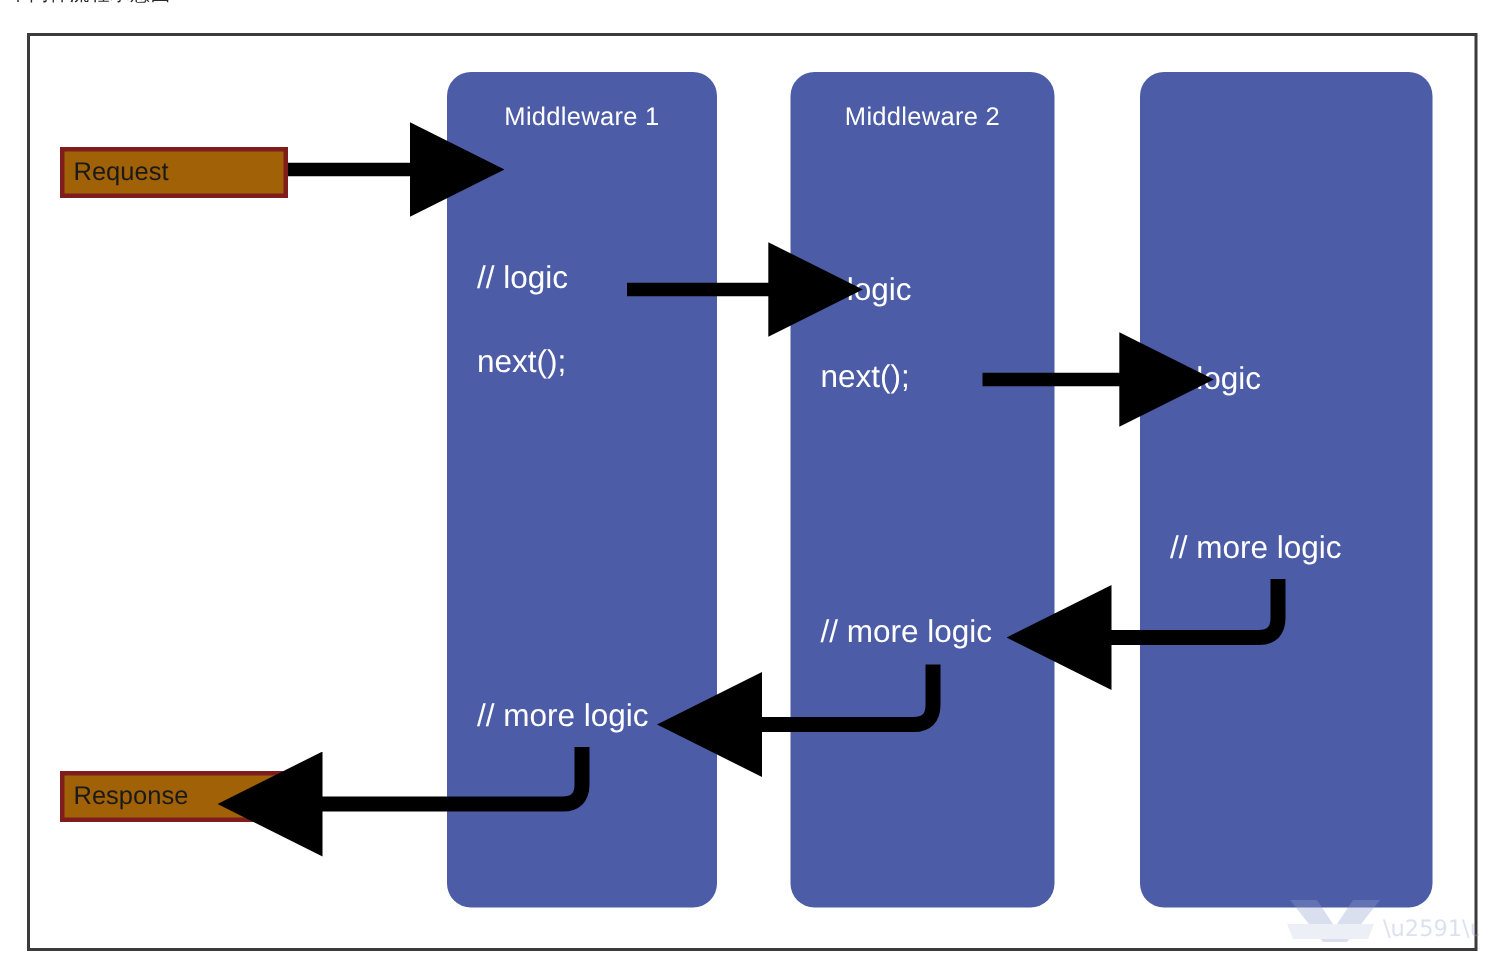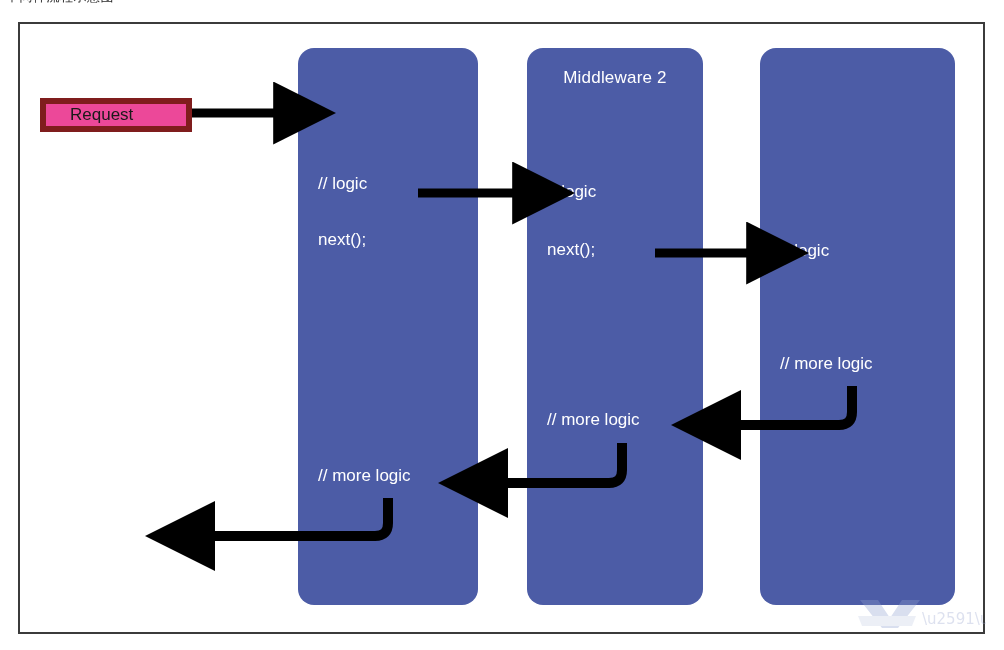--- a/index.html
+++ b/index.html
@@ -60,34 +60,34 @@
     text-align: center;
     color: #ffffff;
     font-size: 17px;
     font-weight: 400;
     letter-spacing: .2px;
   }
   .mw-line {
     position: absolute;
     left: 20px;
     color: #ffffff;
-    font-size: 17px;
+    font-size: 21px;
     font-weight: 400;
     white-space: nowrap;
   }
 
   
   .endbox {
     position: absolute;
-    background: #ec4899;
-    border: 6px solid #7f1d1d;
+    background: #a16207;
+    border: 3px solid #7f1d1d;
     box-sizing: border-box;
     display: flex;
     align-items: center;
-    padding-left: 24px;
+    padding-left: 6px;
     color: #1a1a1a;
     font-size: 17px;
   }
 
   svg.arrows {
     position: absolute;
     left: 0; top: 0;
     width: 1004px;
     height: 650px;
     overflow: visible;
@@ -111,22 +111,26 @@
   <div class="top-strip">
     <span>中间件流程示意图</span>
   </div>
 
   <div class="frame"></div>
 
   <div class="endbox" style="left:40px; top:98px; width:152px; height:34px;">
     <span>Request</span>
   </div>
 
+  <div class="endbox" style="left:40px; top:514px; width:152px; height:34px;">
+    <span>Response</span>
+  </div>
 
   <div class="mw" style="left:298px; top:48px; width:180px; height:557px;">
+    <div class="mw-title">Middleware 1</div>
     <div class="mw-line" style="top:126px;">// logic</div>
     <div class="mw-line" style="top:182px;">next();</div>
     <div class="mw-line" style="top:418px;">// more logic</div>
   </div>
 
   <div class="mw" style="left:527px; top:48px; width:176px; height:557px;">
     <div class="mw-title">Middleware 2</div>
     <div class="mw-line" style="top:134px;">// logic</div>
     <div class="mw-line" style="top:192px;">next();</div>
     <div class="mw-line" style="top:362px;">// more logic</div>

